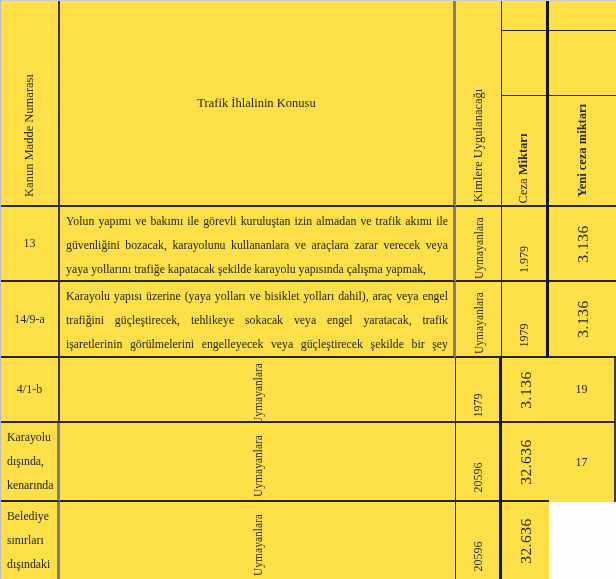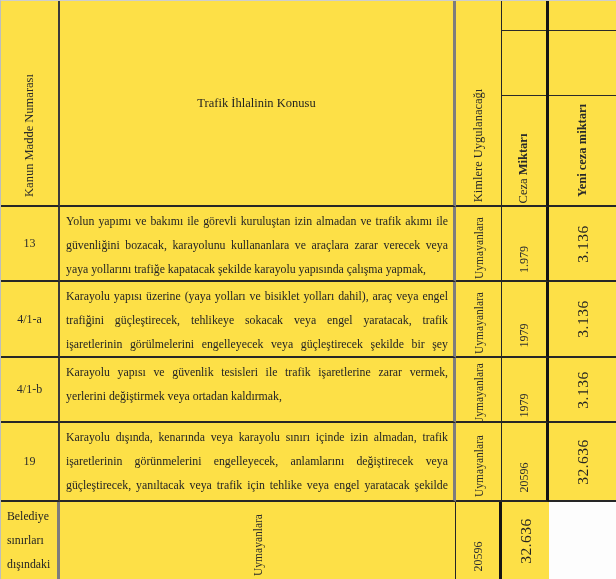--- a/index.html
+++ b/index.html
@@ -146,21 +146,21 @@
           <span class="vtext num down16">1.979</span>
         </div>
     </div>
     <div class="cell c5">
       <div class="vwrap">
           <span class="vtext big">3.136</span>
         </div>
     </div>
 
     <div class="cell c1">
-      <div class="madde">4/1-a</div>
+      <div class="madde">14/9-a</div>
     </div>
     <div class="cell c2">
       <div class="konu-text">Karayolu yapısı üzerine (yaya yolları ve bisiklet yolları dahil), araç veya engel trafiğini güçleştirecek, tehlikeye sokacak veya engel yaratacak, trafik işaretlerinin görülmelerini engelleyecek veya güçleştirecek şekilde bir şey atmak, dökmek, bırakmak vb. hareketlerde bulunmak,</div>
     </div>
     <div class="cell c3">
       <div class="vwrap">
           <span class="vtext small down4">Uymayanlara</span>
         </div>
     </div>
     <div class="cell c4">
@@ -170,23 +170,20 @@
     </div>
     <div class="cell c5">
       <div class="vwrap">
           <span class="vtext big">3.136</span>
         </div>
     </div>
 
     <div class="cell c1">
       <div class="madde">4/1-b</div>
     </div>
-    <div class="cell c2">
-      <div class="konu-text">Karayolu yapısı ve güvenlik tesisleri ile trafik işaretlerine zarar vermek, yerlerini değiştirmek veya ortadan kaldırmak,</div>
-    </div>
     <div class="cell c3">
       <div class="vwrap">
           <span class="vtext small down4">Uymayanlara</span>
         </div>
     </div>
     <div class="cell c4">
       <div class="vwrap">
           <span class="vtext num down16">1979</span>
         </div>
     </div>
@@ -211,20 +208,23 @@
       <div class="vwrap">
           <span class="vtext num down16">20596</span>
         </div>
     </div>
     <div class="cell c5">
       <div class="vwrap">
           <span class="vtext big">32.636</span>
         </div>
     </div>
 
+    <div class="cell c1 lastrow">
+      <div class="madde">17</div>
+    </div>
     <div class="cell c2 lastrow">
       <div class="konu-text">Belediye sınırları dışındaki karayolu kenarında her iki taraftan sınır çizgisine elli metre mesafe içinde, karayolunun yapım ve bakımı ile sorumlu kuruluştan izin almadan yapı ve tesis yapmak,</div>
     </div>
     <div class="cell c3 lastrow">
       <div class="vwrap">
           <span class="vtext small down4">Uymayanlara</span>
         </div>
     </div>
     <div class="cell c4 lastrow">
       <div class="vwrap">

